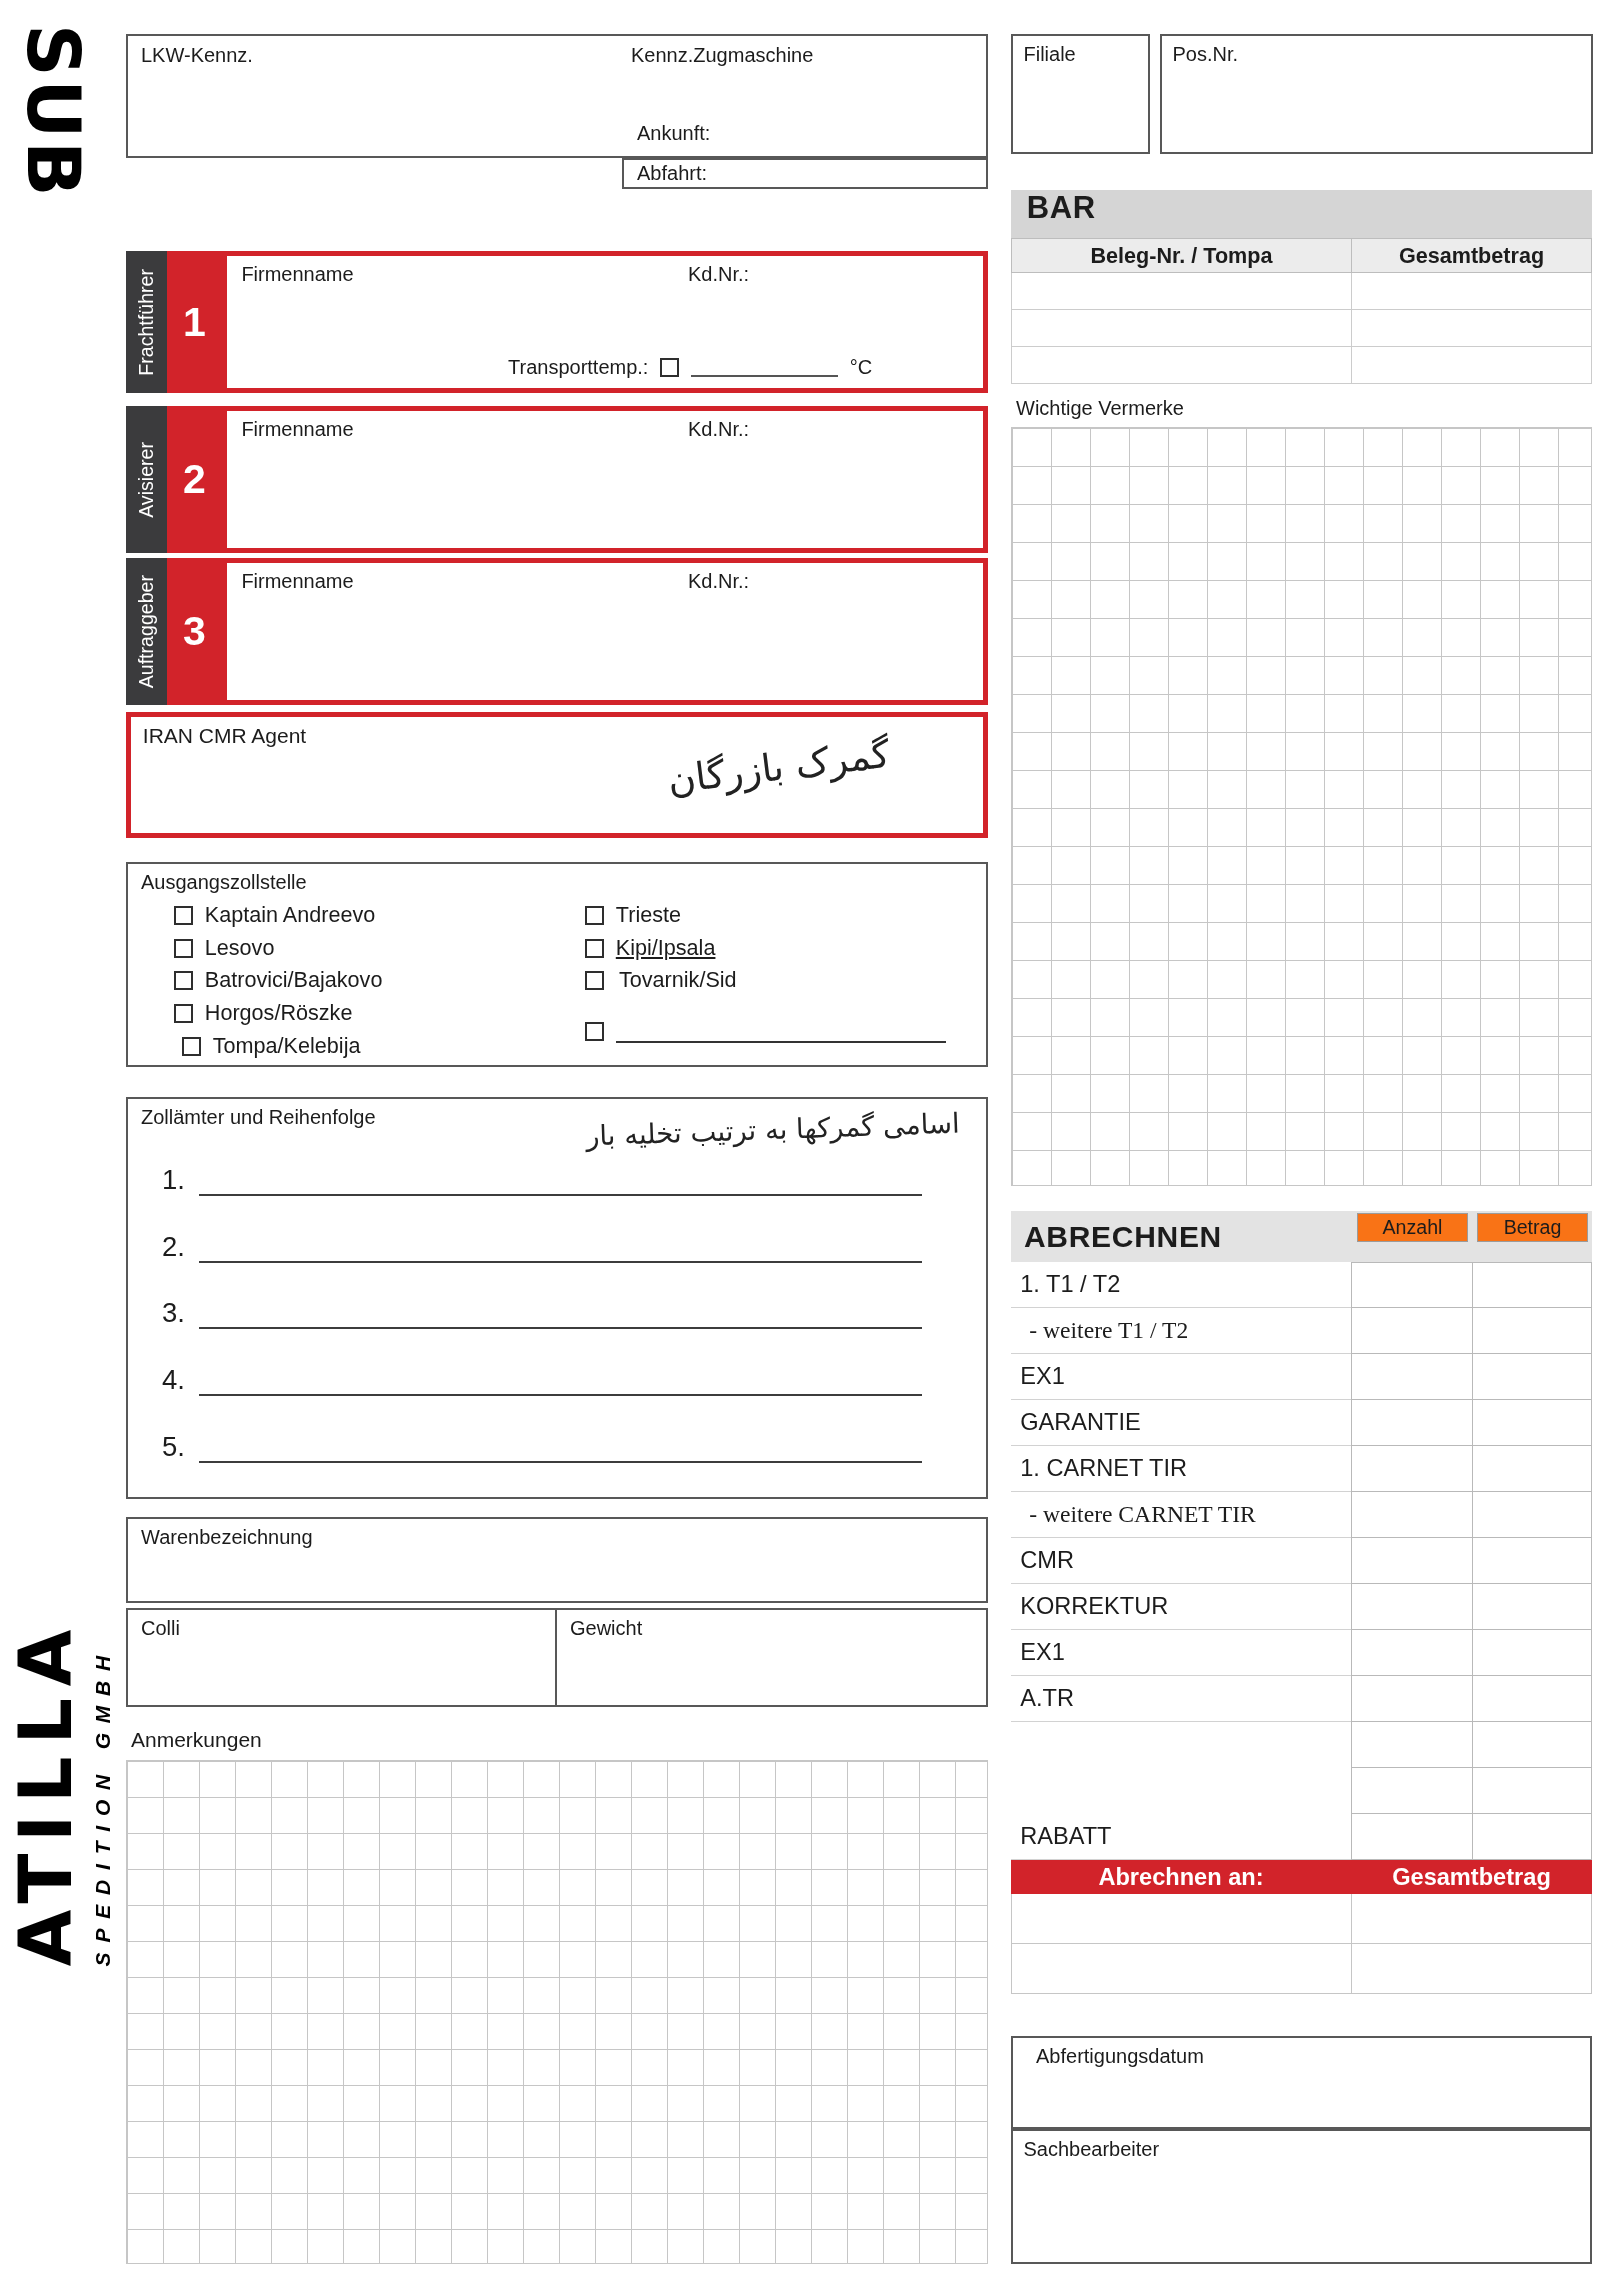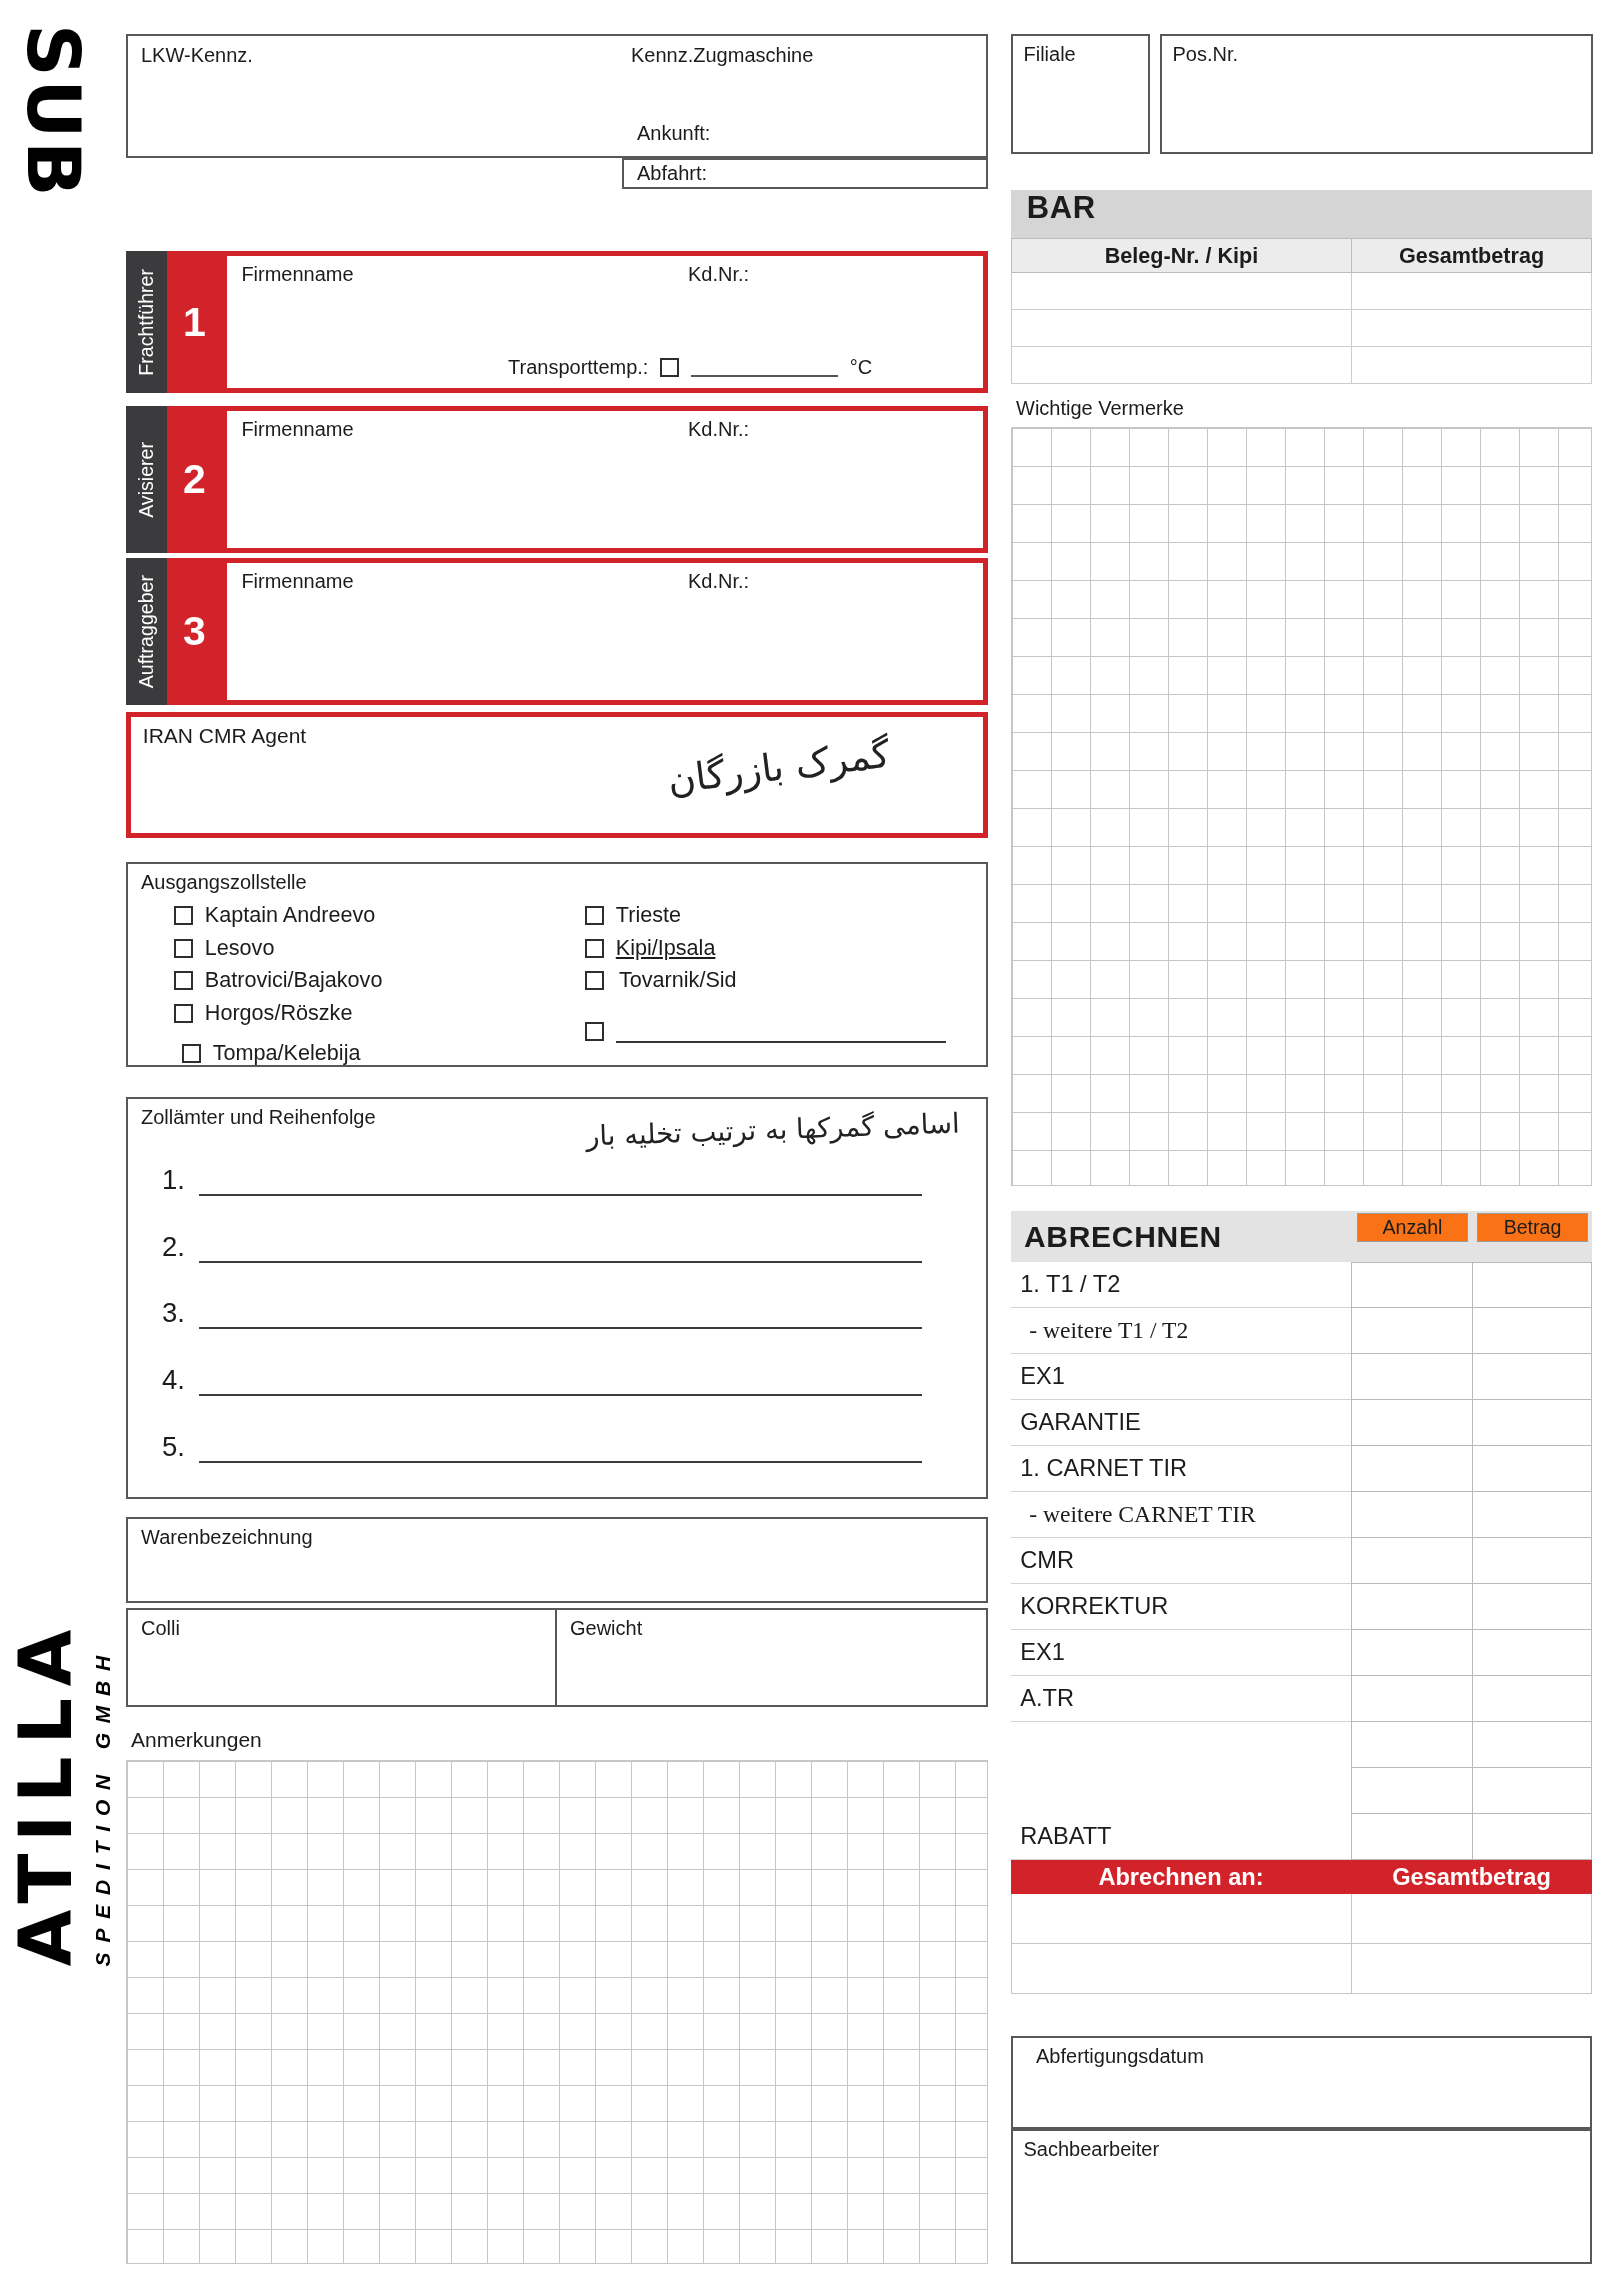--- a/index.html
+++ b/index.html
@@ -114,21 +114,21 @@
   </div>
   <div class="box" style="left:1160px;top:34px;width:433px;height:120px;">
     <span class="abs lbl" style="left:10.5px;top:6.5px;">Pos.Nr.</span>
   </div>
 
   <div class="bar-head">
     <span>BAR</span>
   </div>
   <div class="beleg">
     <div class="beleg-header">
-      <div class="c1">Beleg-Nr. / Kipi</div>
+      <div class="c1">Beleg-Nr. / Tompa</div>
       <div class="c2">Gesamtbetrag</div>
     </div>
     <div class="beleg-row">
       <div class="c1"></div>
       <div class="c2"></div>
     </div>
     <div class="beleg-row">
       <div class="c1"></div>
       <div class="c2"></div>
     </div>
@@ -194,21 +194,21 @@
       <span>Lesovo</span>
     </div>
     <div class="z-item" style="left:46px;top:103px;">
       <span class="cb"></span>
       <span>Batrovici/Bajakovo</span>
     </div>
     <div class="z-item" style="left:46px;top:136px;">
       <span class="cb"></span>
       <span>Horgos/Röszke</span>
     </div>
-    <div class="z-item" style="left:46px;top:176px;padding-left:8px;">
+    <div class="z-item" style="left:46px;top:169px;padding-left:8px;">
       <span class="cb"></span>
       <span>Tompa/Kelebija</span>
     </div>
 
     <div class="z-item" style="left:457px;top:38px;">
       <span class="cb"></span>
       <span>Trieste</span>
     </div>
     <div class="z-item" style="left:457px;top:71px;text-decoration:underline;">
       <span class="cb"></span>

